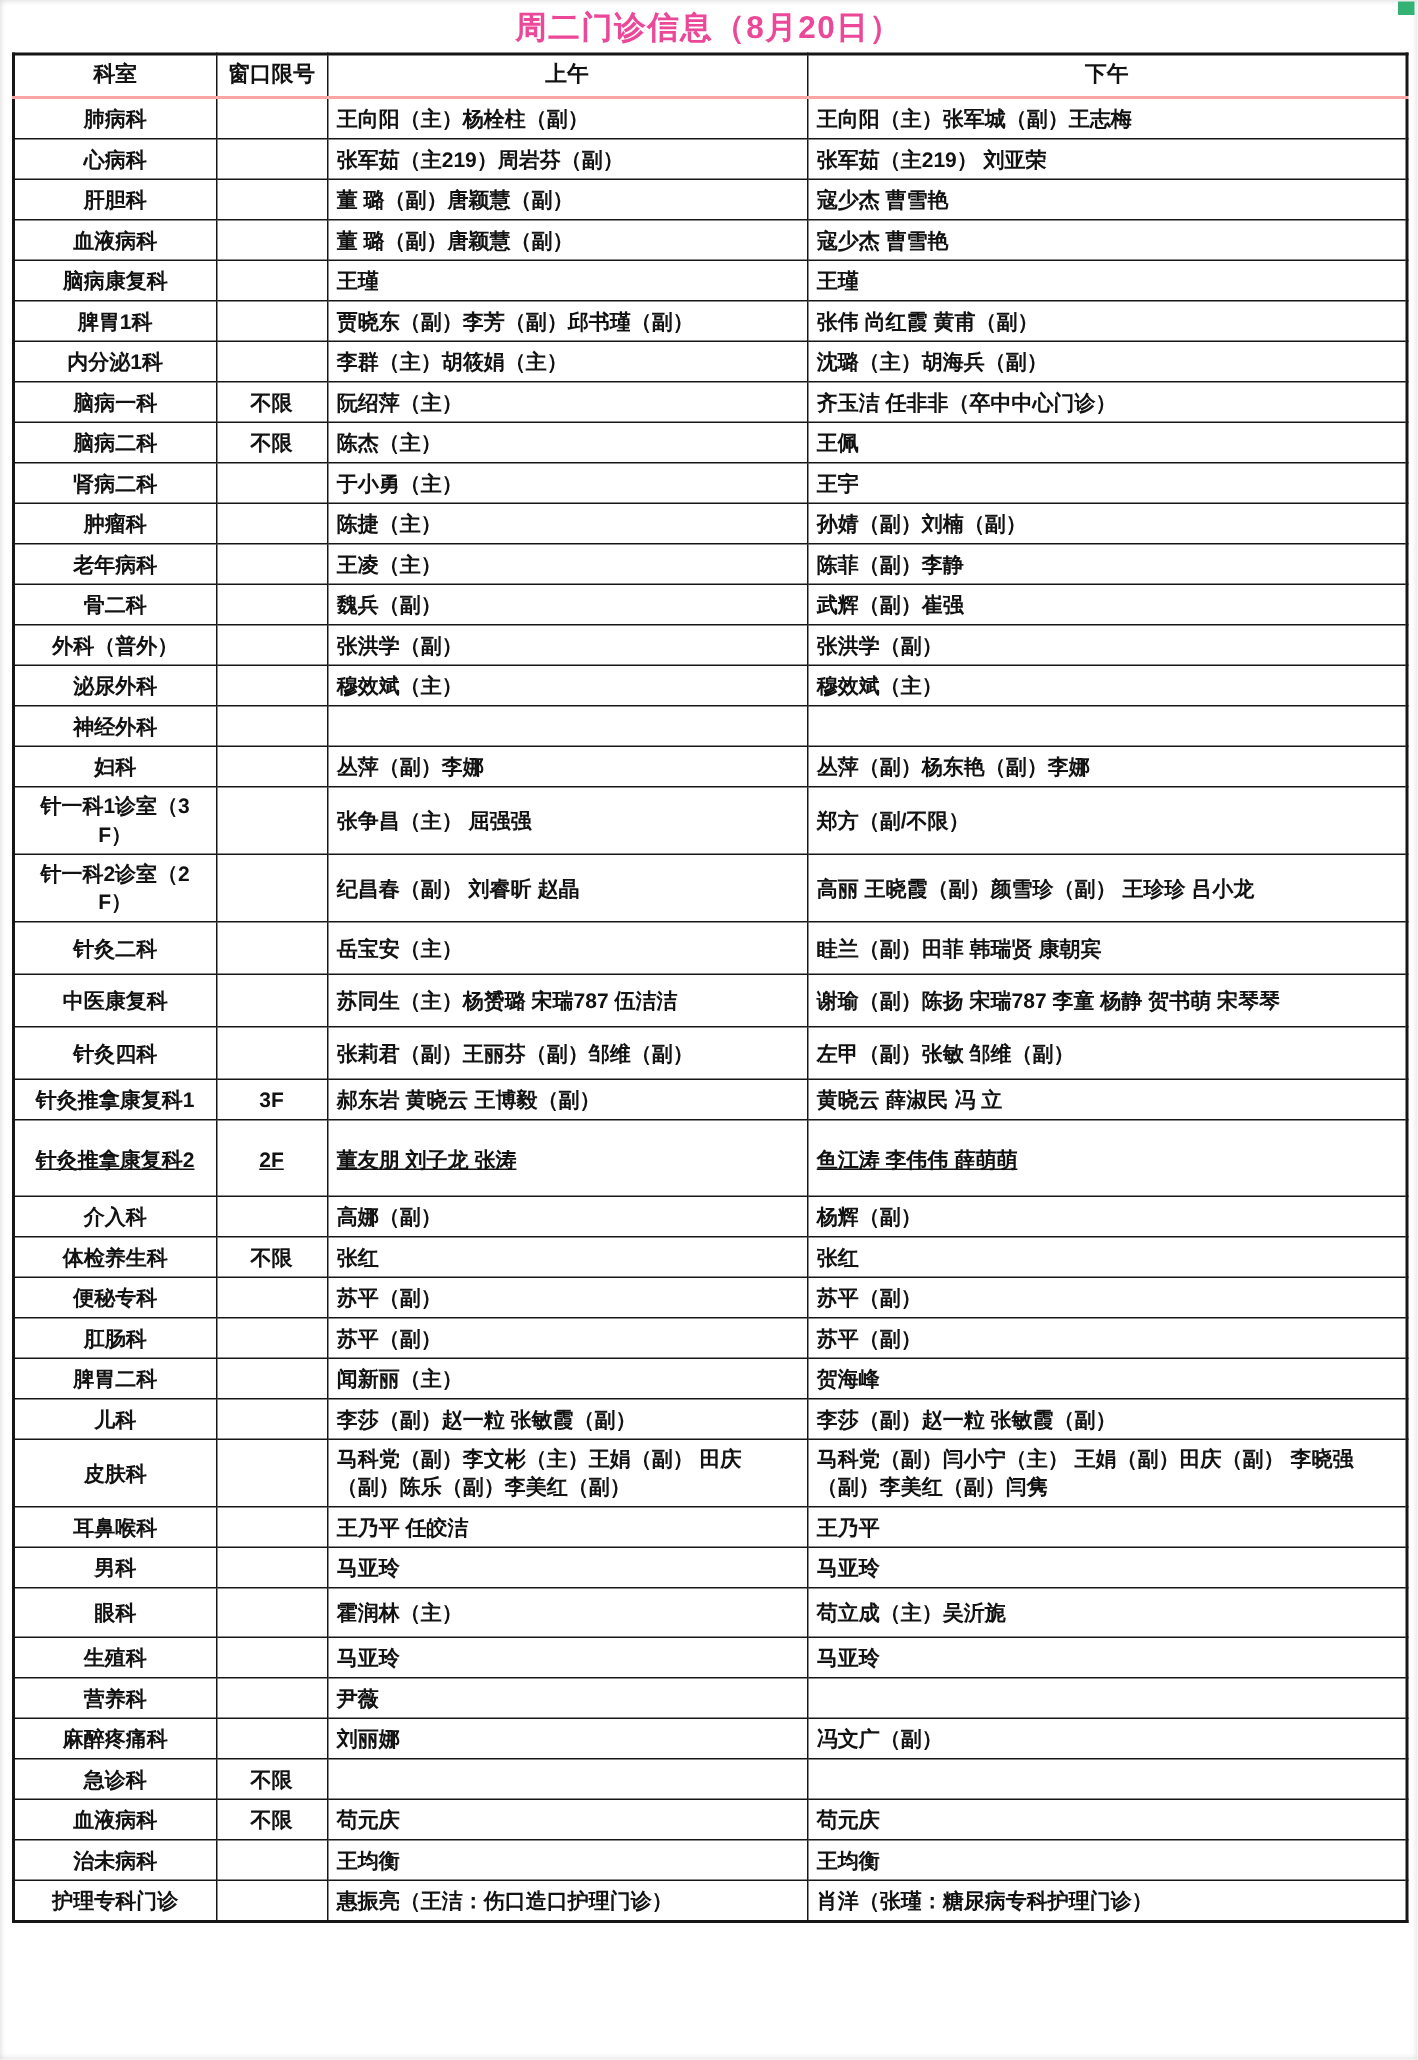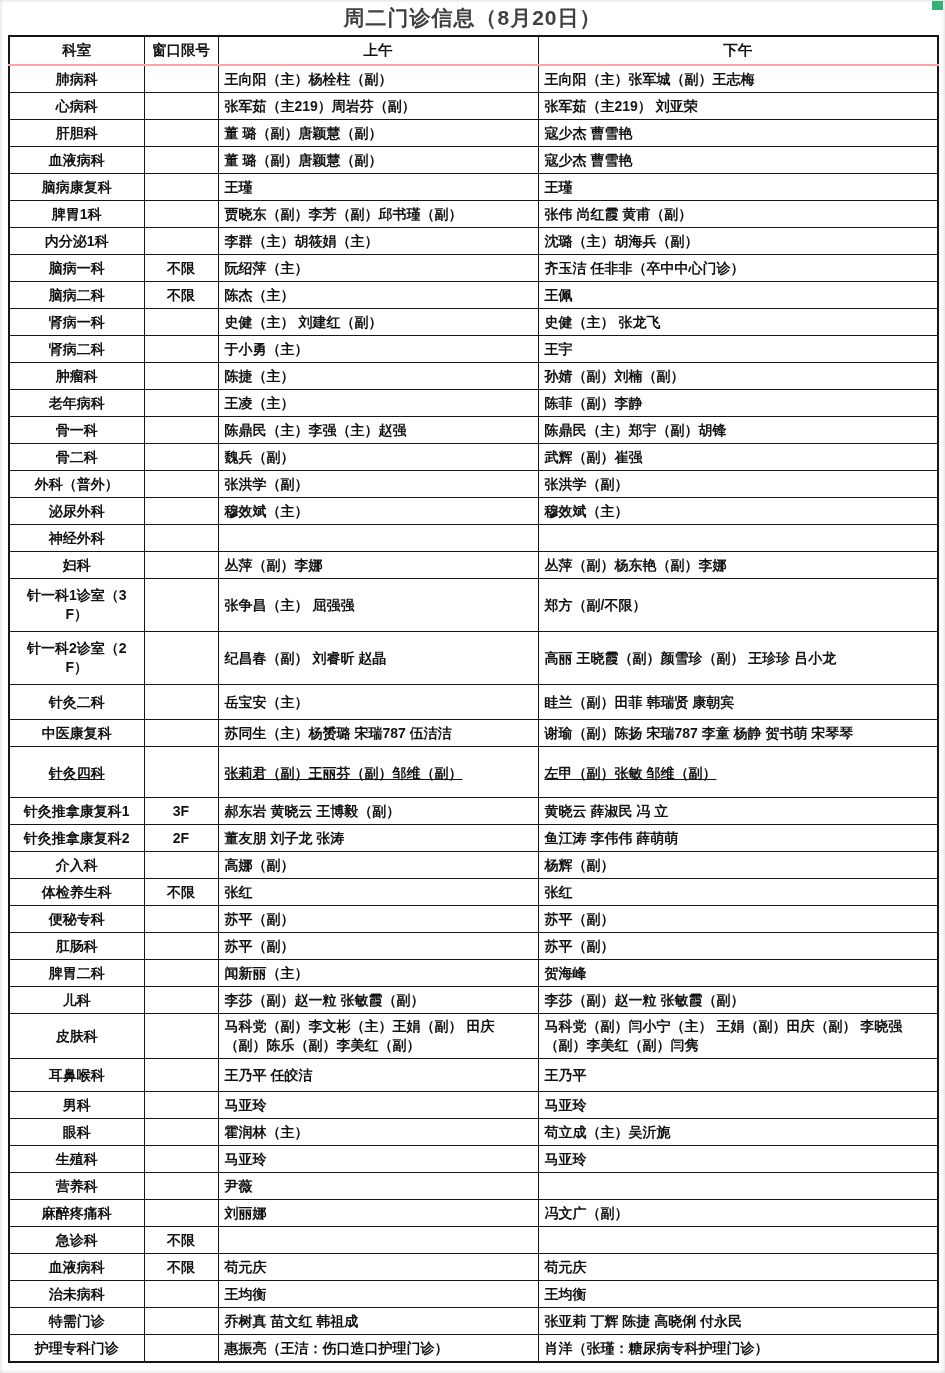--- a/index.html
+++ b/index.html
@@ -6,21 +6,21 @@
   body {
     width:945px; height:1373px; background:#ffffff; position:relative;
     font-family:"Liberation Sans","DejaVu Sans",sans-serif; color:#121212;
     overflow:hidden;
   }
   .page-edge { position:absolute; left:0; top:0; width:945px; height:1373px;
     box-shadow:inset 0 0 4px rgba(0,0,0,0.18); pointer-events:none; }
   .corner-mark { position:absolute; top:1px; right:2px; width:11px; height:9px; }
   .title {
     text-align:center; font-size:21px; font-weight:700; letter-spacing:1px;
-    padding:4px 0 3px 0; color:#404040;
+    padding:4px 0 3px 0; color:#ec4899;
   }
   table.sched {
     border-collapse:collapse; table-layout:fixed;
     margin-left:8px; width:929px; border:2px solid #161616;
   }
   col.c1{width:135px;} col.c2{width:74px;} col.c3{width:320px;} col.c4{width:400px;}
   th, td {
     border:1px solid #161616; font-size:14px; font-weight:600;
     padding:3px 6px; line-height:19px; vertical-align:middle;
     word-break:break-all; overflow:hidden;
@@ -109,48 +109,36 @@
     <td class="c-am">阮绍萍（主）</td>
     <td class="c-pm">齐玉洁 任非非（卒中中心门诊）</td>
   </tr>
       <tr>
     <td class="c-dept">脑病二科</td>
     <td class="c-limit">不限</td>
     <td class="c-am">陈杰（主）</td>
     <td class="c-pm">王佩</td>
   </tr>
       <tr>
-    <td class="c-dept">肾病一科</td>
-    <td class="c-limit"></td>
-    <td class="c-am">史健（主） 刘建红（副）</td>
-    <td class="c-pm">史健（主） 张龙飞</td>
-  </tr>
-      <tr>
     <td class="c-dept">肾病二科</td>
     <td class="c-limit"></td>
     <td class="c-am">于小勇（主）</td>
     <td class="c-pm">王宇</td>
   </tr>
       <tr>
     <td class="c-dept">肿瘤科</td>
     <td class="c-limit"></td>
     <td class="c-am">陈捷（主）</td>
     <td class="c-pm">孙婧（副）刘楠（副）</td>
   </tr>
       <tr>
     <td class="c-dept">老年病科</td>
     <td class="c-limit"></td>
     <td class="c-am">王凌（主）</td>
     <td class="c-pm">陈菲（副）李静</td>
-  </tr>
-      <tr>
-    <td class="c-dept">骨一科</td>
-    <td class="c-limit"></td>
-    <td class="c-am">陈鼎民（主）李强（主）赵强</td>
-    <td class="c-pm">陈鼎民（主）郑宇（副）胡锋</td>
   </tr>
       <tr>
     <td class="c-dept">骨二科</td>
     <td class="c-limit"></td>
     <td class="c-am">魏兵（副）</td>
     <td class="c-pm">武辉（副）崔强</td>
   </tr>
       <tr>
     <td class="c-dept">外科（普外）</td>
     <td class="c-limit"></td>
@@ -307,25 +295,19 @@
     <td class="c-am">苟元庆</td>
     <td class="c-pm">苟元庆</td>
   </tr>
       <tr>
     <td class="c-dept">治未病科</td>
     <td class="c-limit"></td>
     <td class="c-am">王均衡</td>
     <td class="c-pm">王均衡</td>
   </tr>
       <tr>
-    <td class="c-dept">特需门诊</td>
-    <td class="c-limit"></td>
-    <td class="c-am">乔树真 苗文红 韩祖成</td>
-    <td class="c-pm">张亚莉 丁辉 陈捷 高晓俐 付永民</td>
-  </tr>
-      <tr>
     <td class="c-dept">护理专科门诊</td>
     <td class="c-limit"></td>
     <td class="c-am">惠振亮（王洁：伤口造口护理门诊）</td>
     <td class="c-pm">肖洋（张瑾：糖尿病专科护理门诊）</td>
   </tr>
     </tbody>
 </table>
 
 </body></html>

